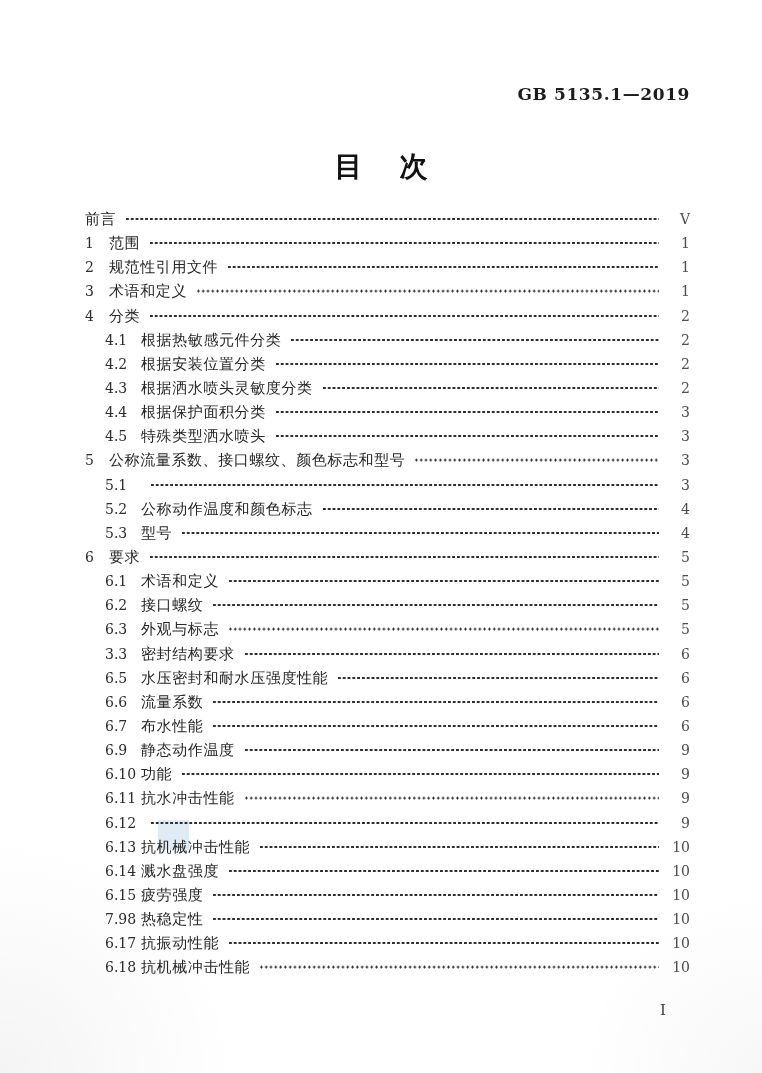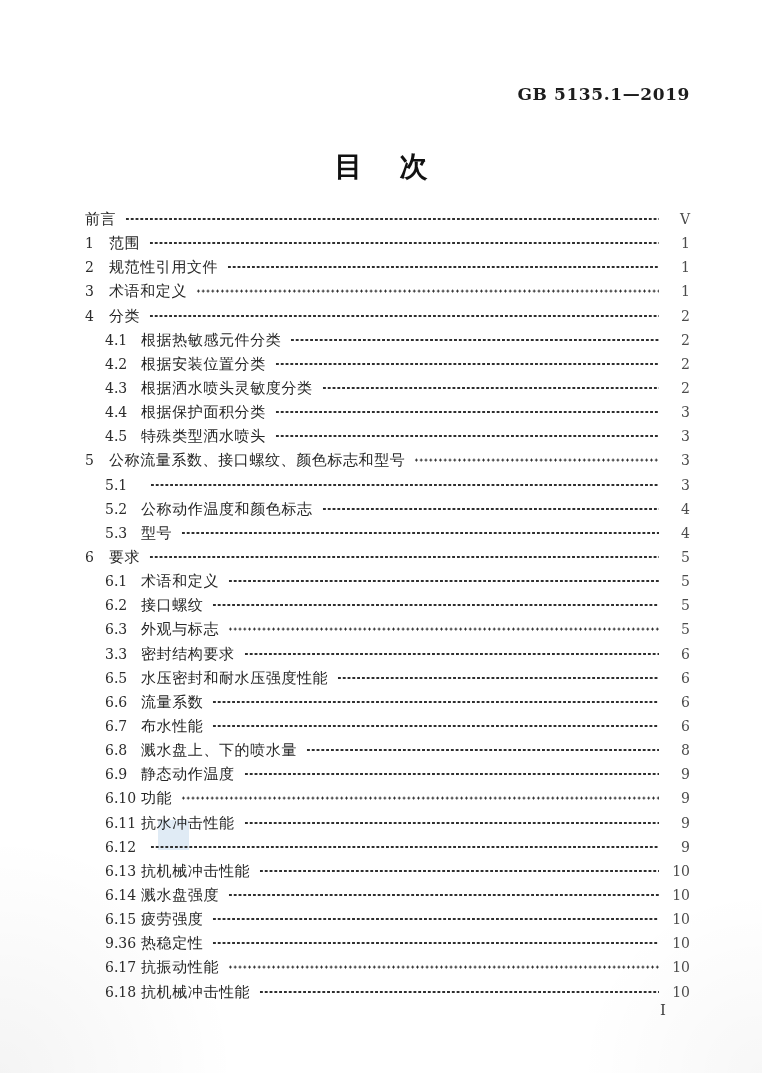--- a/index.html
+++ b/index.html
@@ -240,26 +240,20 @@
     <span class="dots"></span>
     <span class="pageno">6</span>
   </div>
       <div class="toc-row lvl1">
     <span class="num">6.7</span>
     <span class="label">布水性能</span>
     <span class="dots"></span>
     <span class="pageno">6</span>
   </div>
       <div class="toc-row lvl1">
-    <span class="num">6.8</span>
-    <span class="label">溅水盘上、下的喷水量</span>
-    <span class="dots"></span>
-    <span class="pageno">8</span>
-  </div>
-      <div class="toc-row lvl1">
     <span class="num">6.9</span>
     <span class="label">静态动作温度</span>
     <span class="dots"></span>
     <span class="pageno">9</span>
   </div>
       <div class="toc-row lvl1">
     <span class="num">6.10</span>
     <span class="label">功能</span>
     <span class="dots"></span>
     <span class="pageno">9</span>
@@ -287,21 +281,21 @@
     <span class="dots"></span>
     <span class="pageno">10</span>
   </div>
       <div class="toc-row lvl1">
     <span class="num">6.15</span>
     <span class="label">疲劳强度</span>
     <span class="dots"></span>
     <span class="pageno">10</span>
   </div>
       <div class="toc-row lvl1">
-    <span class="num">9.36</span>
+    <span class="num">7.98</span>
     <span class="label">热稳定性</span>
     <span class="dots"></span>
     <span class="pageno">10</span>
   </div>
       <div class="toc-row lvl1">
     <span class="num">6.17</span>
     <span class="label">抗振动性能</span>
     <span class="dots"></span>
     <span class="pageno">10</span>
   </div>

